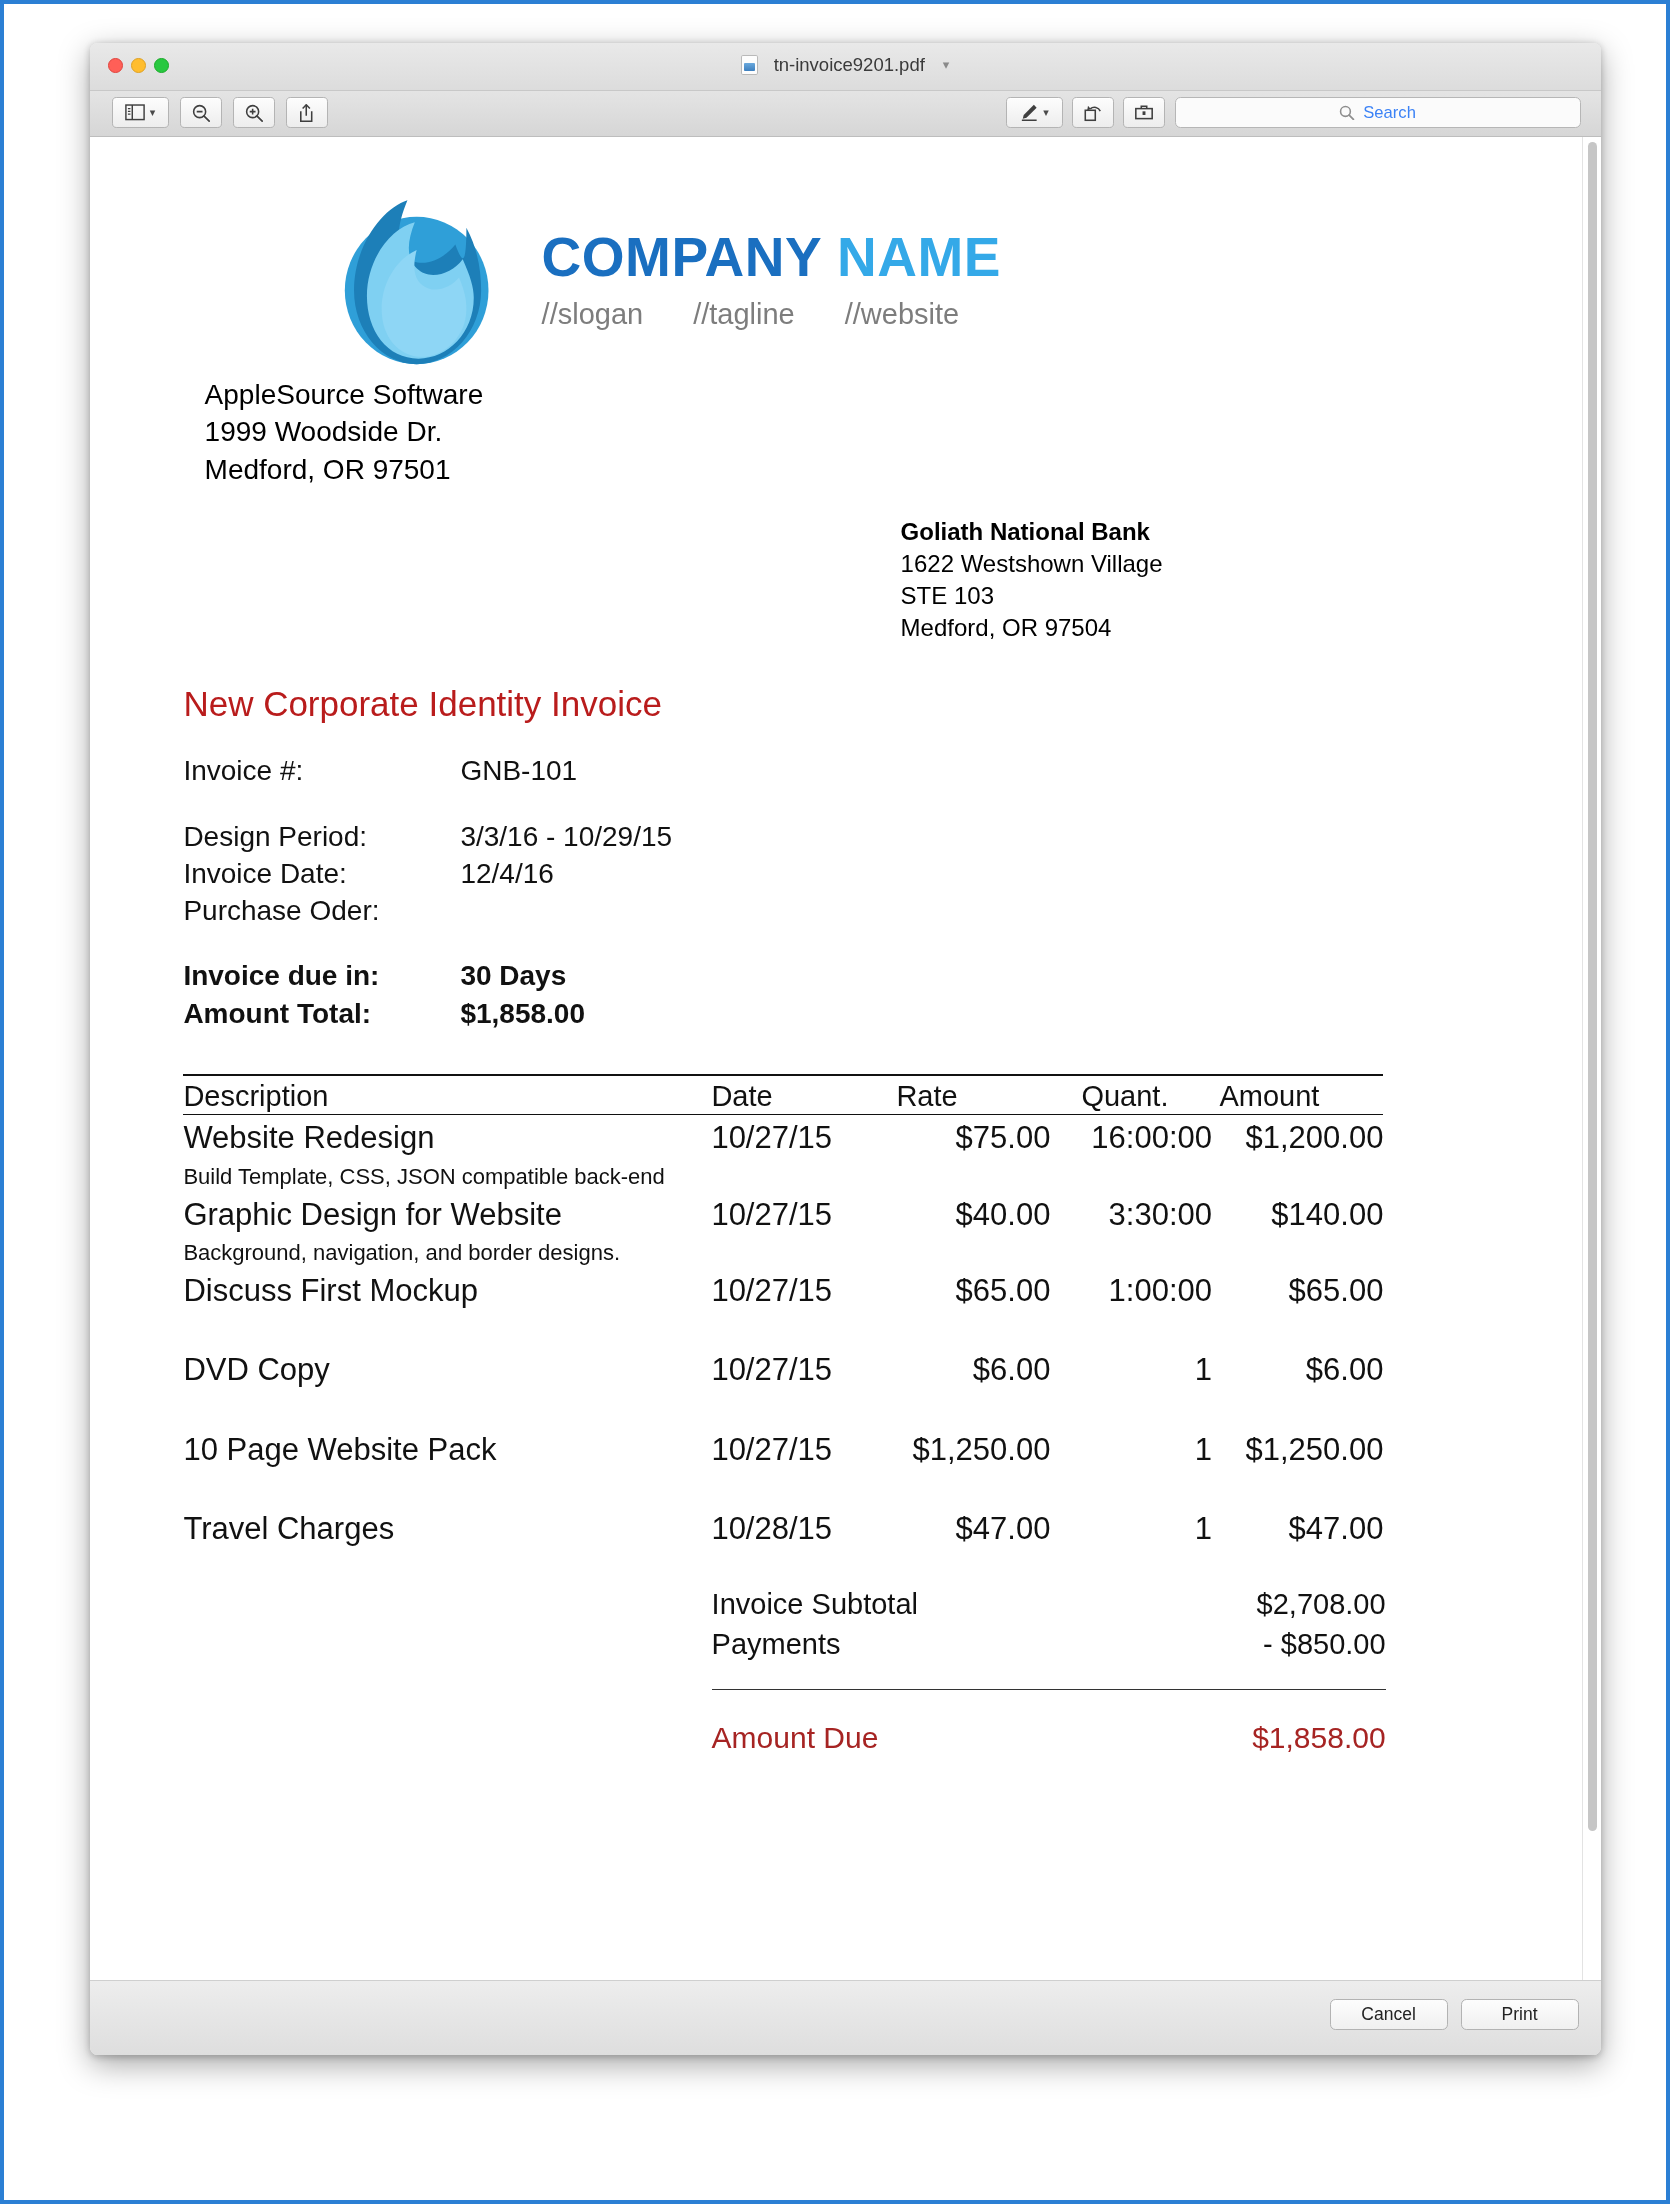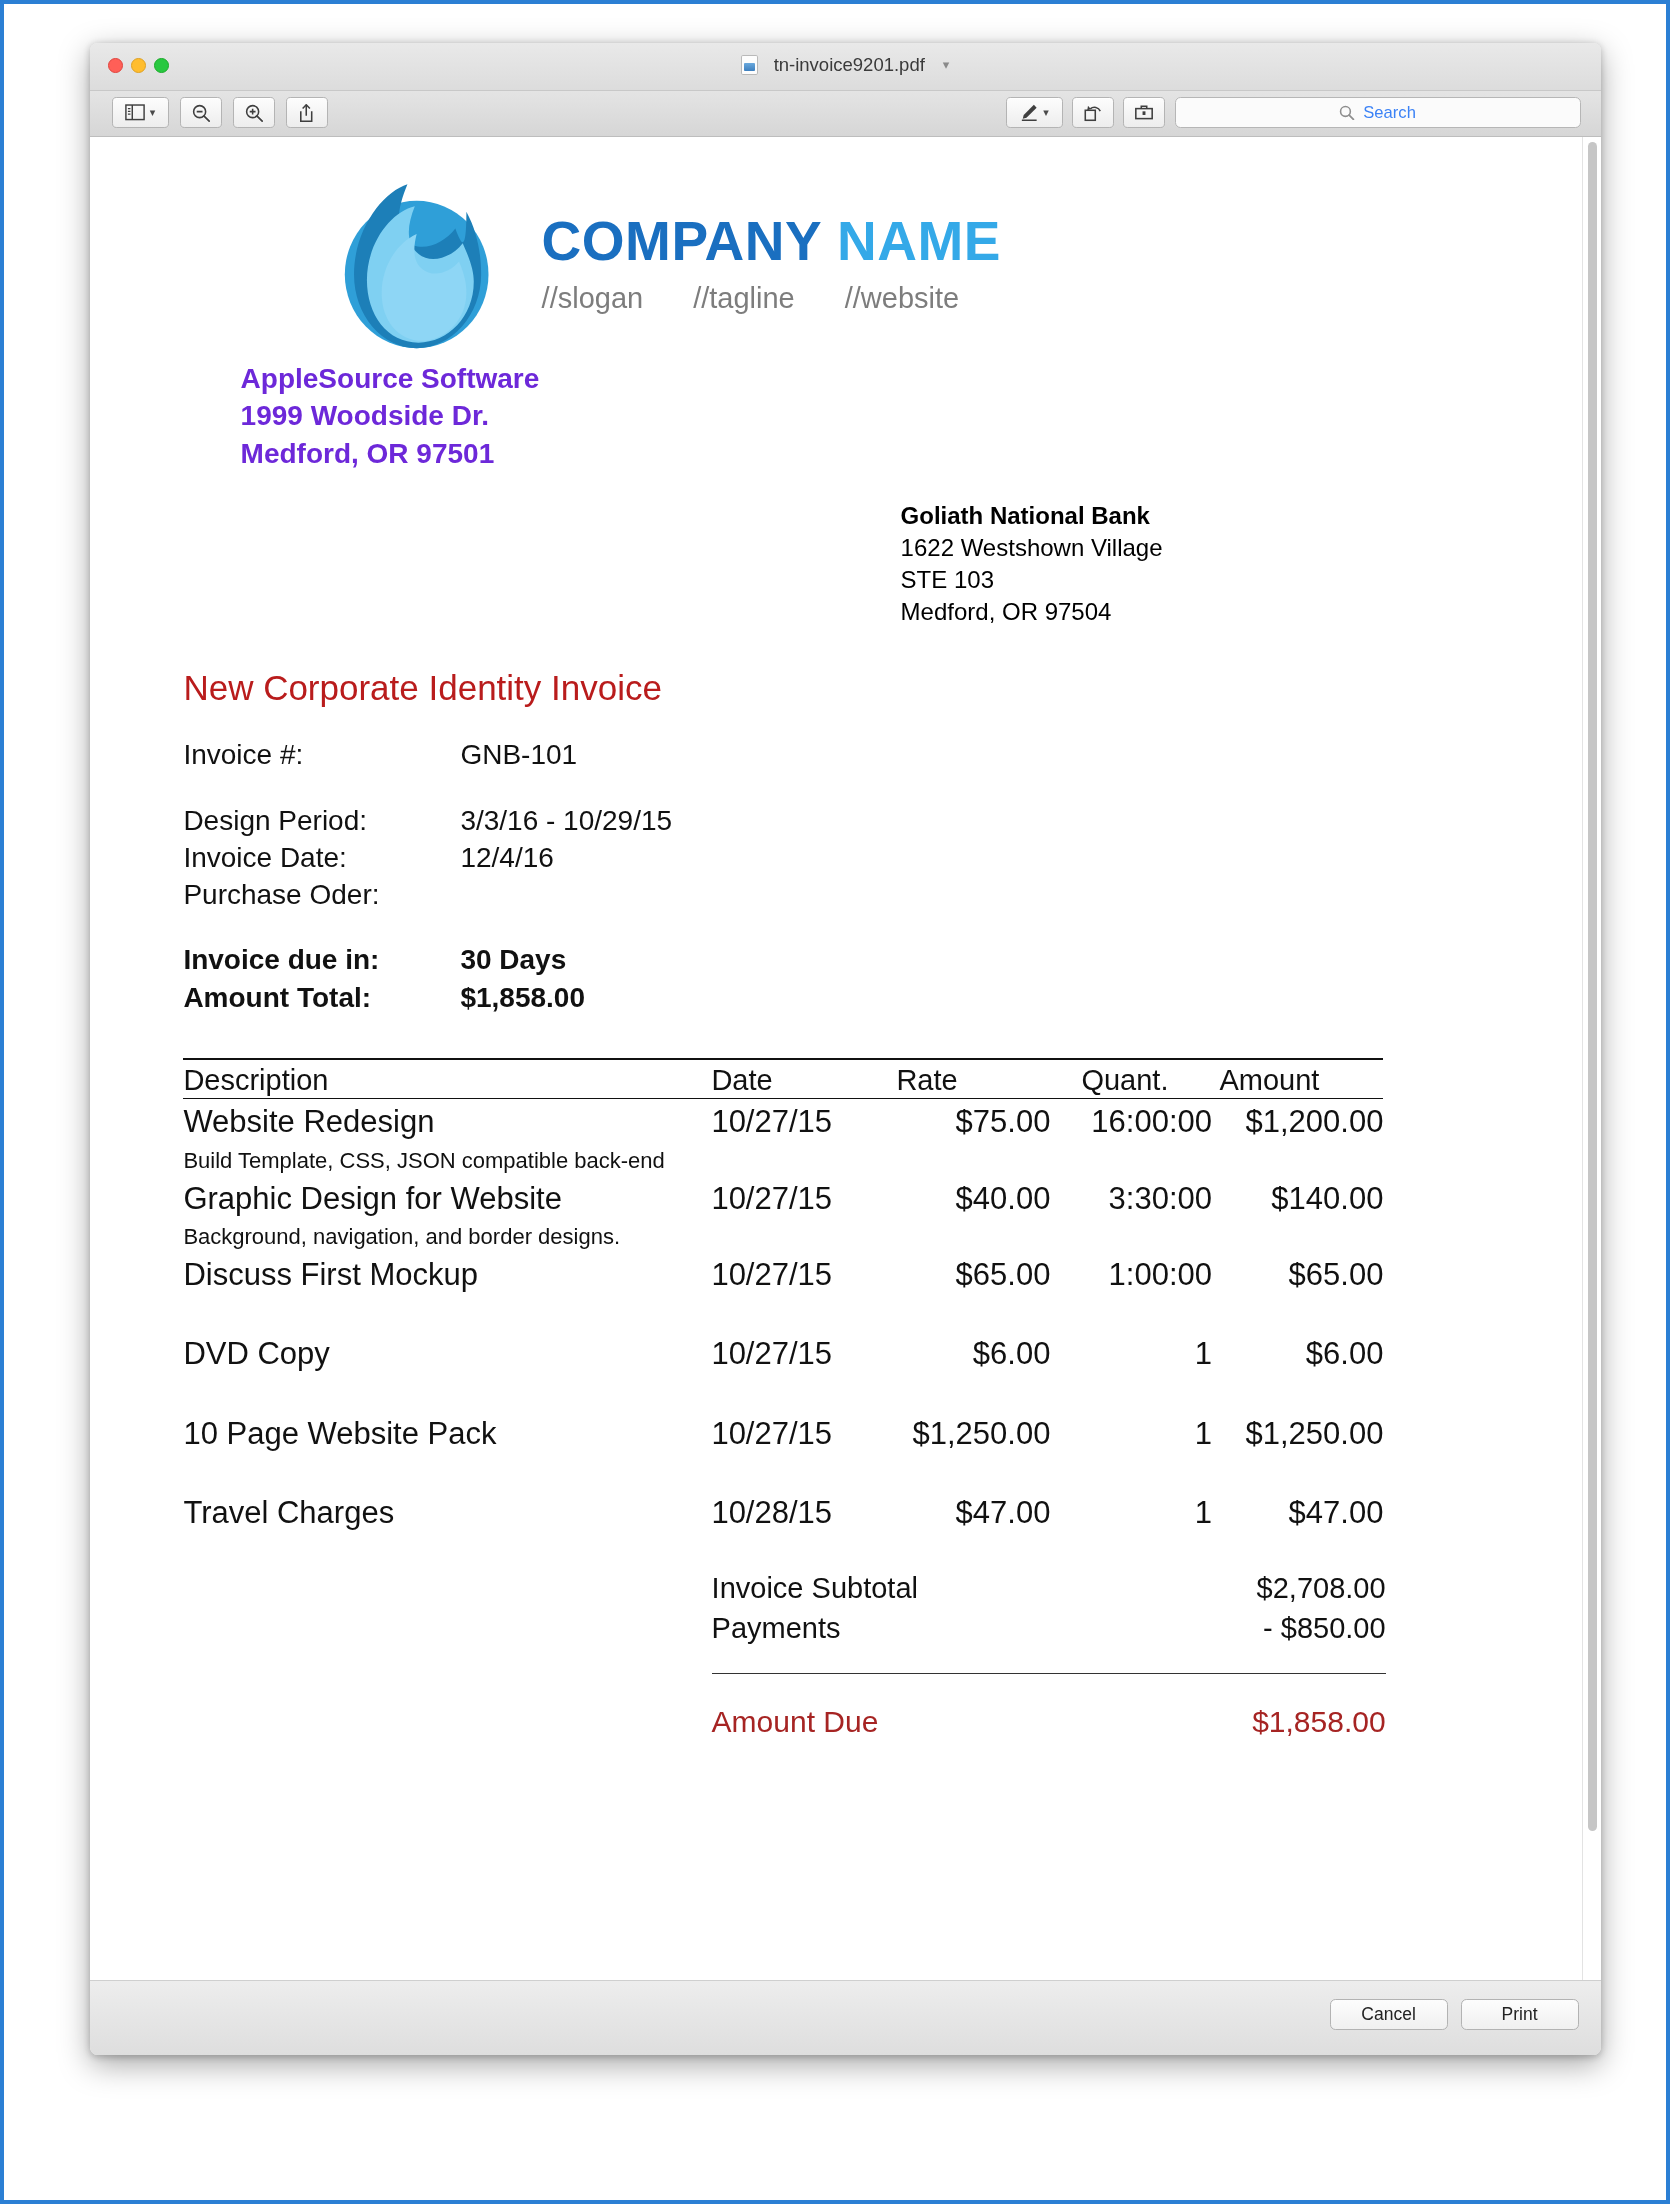--- a/index.html
+++ b/index.html
@@ -105,21 +105,21 @@
   
   .docarea {
     position: relative;
     height: 1844px;
     background: #ffffff;
     border-bottom: 0.9px solid #cfcfcf;
     overflow: hidden;
   }
   .page {
     position: absolute;
-    left: 0; top: 0;
+    left: 0; top: 16px;
     width: 1477px; height: 1844px;
     background: #ffffff;
     padding: 33px 79px 0 79px;
   }
   .scrollbar {
     position: absolute; right: 0; top: 0; width: 18.5px; height: 100%;
     background: #ffffff; border-left: 0.9px solid #e3e3e3;
   }
   .scroll-thumb {
     position: absolute; left: 4.6px; top: 5.5px;
@@ -132,22 +132,22 @@
 
   .logo-row { display: flex; align-items: center; gap: 31px; padding-left: 157px; height: 185px; }
   .logo-mark { width: 185px; height: 175px; flex: none; }
   .logo-text { padding-top: 5.5px; }
   .logo-name { font-size: 55px; font-weight: bold; letter-spacing: 0.5px; line-height: 1; }
   .logo-name .c1 { color: #1a6fc0; }
   .logo-name .c2 { color: #34a9e8; }
   .logo-sub { margin-top: 13px; font-size: 29px; color: #7d7d7d; display: flex; gap: 50px; }
 
   .sender {
-    margin-top: 5.5px; margin-left: 72px;
-    font-size: 28px; line-height: 1.33; color: #6d28d9; font-weight: 700;
+    margin-top: 5.5px; margin-left: 36px;
+    font-size: 28px; line-height: 1.33; color: #000000; font-weight: 400;
   }
   .recipient {
     margin-top: 28px; margin-left: 732px;
     font-size: 24px; line-height: 1.33; color: #000000; font-weight: 300;
   }
   .recipient .rname { font-weight: bold; }
 
   .inv-title {
     margin-top: 41px; margin-left: 14.8px;
     font-size: 35px; font-weight: 400; color: #b91c1c;

